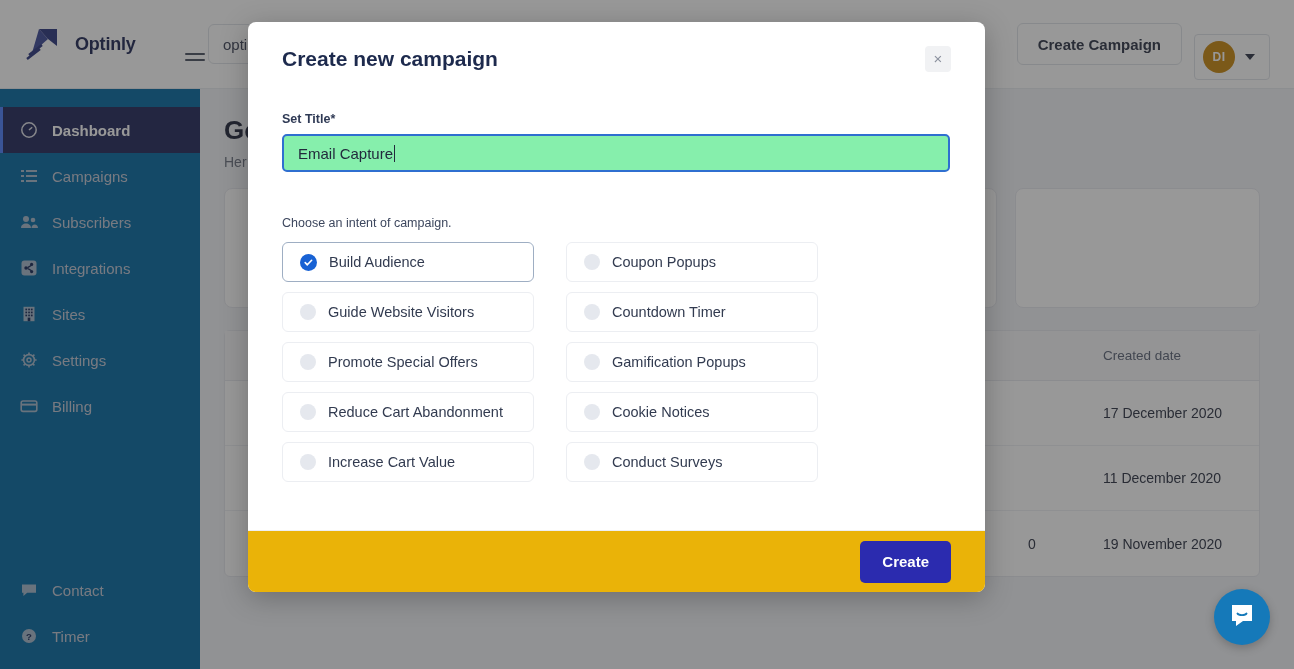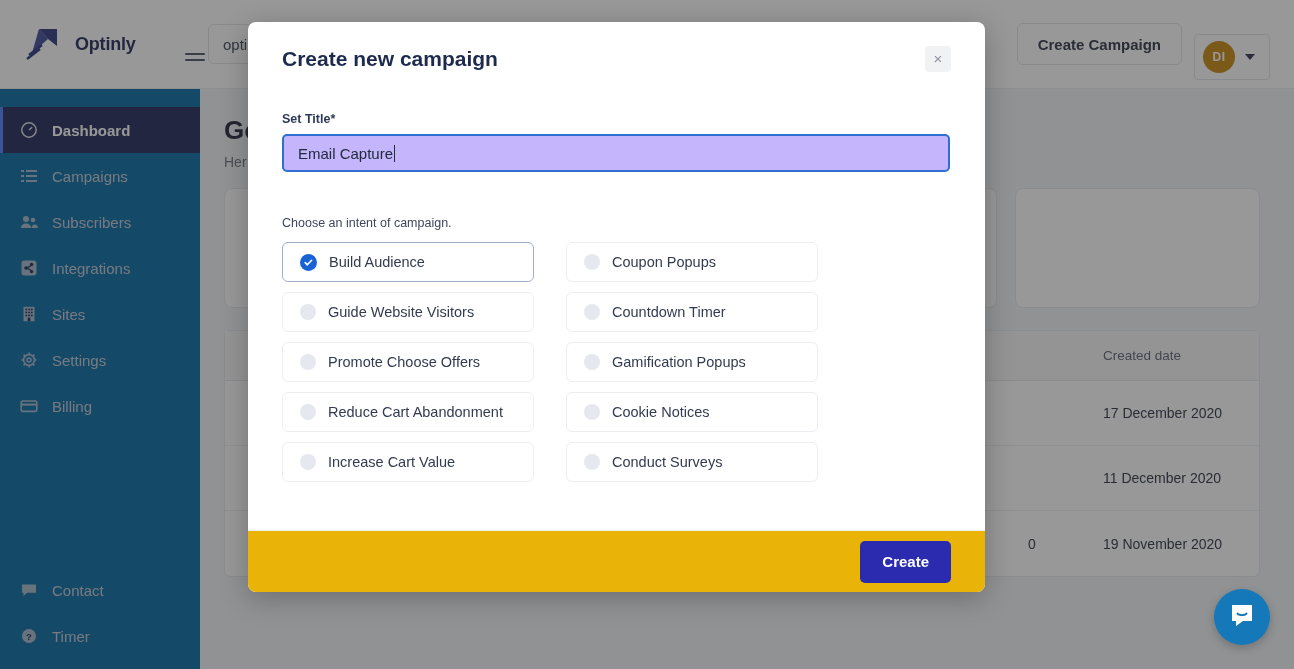--- a/index.html
+++ b/index.html
@@ -202,21 +202,21 @@
   #field-label {
     font-size: 12.5px; font-weight: 700; color: #2f3a55;
     margin-bottom: 8px; margin-top: 16px;
   }
   #title-input {
     width: 668px; height: 38px;
     border: 2px solid #2f6fd0; border-radius: 5px;
     display: flex; align-items: center;
     padding: 0 14px;
     font-size: 15px; color: #222a3c;
-    background: #c4b5fd;
+    background: #86efac;
   }
   #title-input .caret {
     display: inline-block; width: 1px; height: 17px;
     background: #222a3c; margin-left: 1px;
   }
   #intent-label {
     font-size: 12.5px; color: #3d475e; margin-top: 44px; margin-bottom: 10px;
   }
   #intent-grid {
     display: grid;
@@ -512,21 +512,21 @@
         <span>Guide Website Visitors</span>
       </div>
 
       <div class="intent-card">
         <span class="radio-off"></span>
         <span>Countdown Timer</span>
       </div>
 
       <div class="intent-card">
         <span class="radio-off"></span>
-        <span>Promote Choose Offers</span>
+        <span>Promote Special Offers</span>
       </div>
 
       <div class="intent-card">
         <span class="radio-off"></span>
         <span>Gamification Popups</span>
       </div>
 
       <div class="intent-card">
         <span class="radio-off"></span>
         <span>Reduce Cart Abandonment</span>

